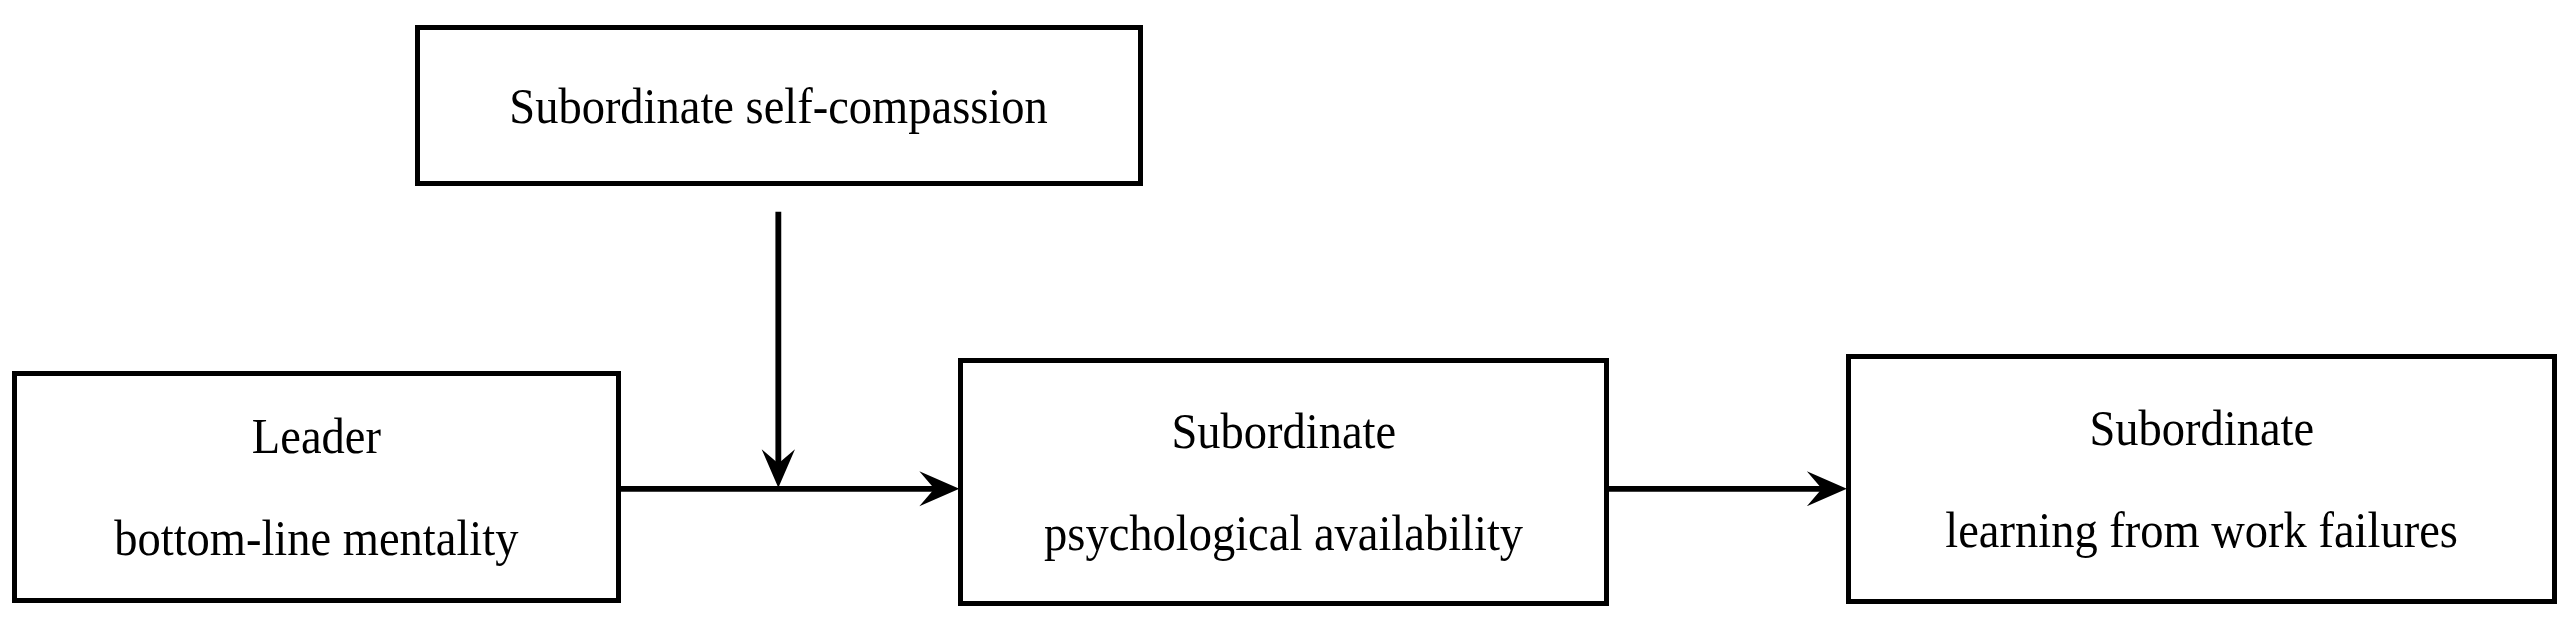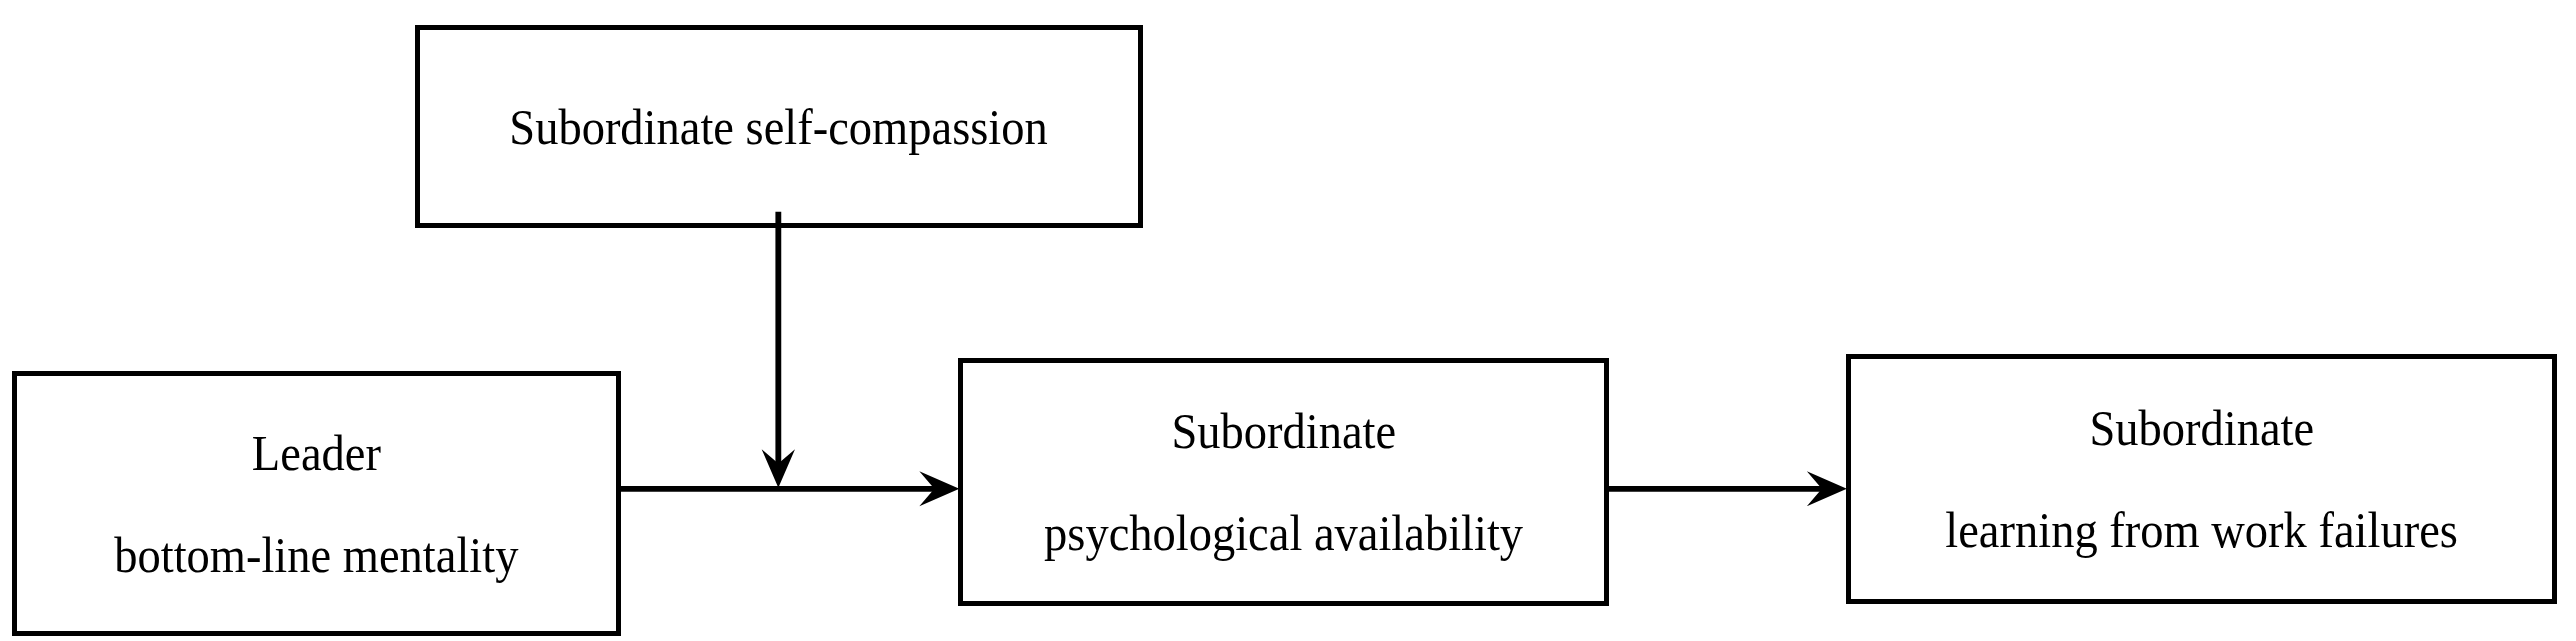--- a/index.html
+++ b/index.html
@@ -41,28 +41,28 @@
     transform-origin: center center;
   }
   .node-line.l1 { margin-bottom: 52px; }
   .node-line.single { margin-bottom: 0; }
 
   
   #node-self-compassion {
     left: 415px;
     top: 25px;
     width: 728px;
-    height: 203px;
+    height: 161px;
   }
   
   #node-bottom-line {
     left: 11.7px;
     top: 371px;
     width: 609px;
-    height: 265px;
+    height: 232px;
   }
   
   #node-psych-availability {
     left: 958px;
     top: 358px;
     width: 651px;
     height: 248px;
   }
   
   #node-learning-failures {

